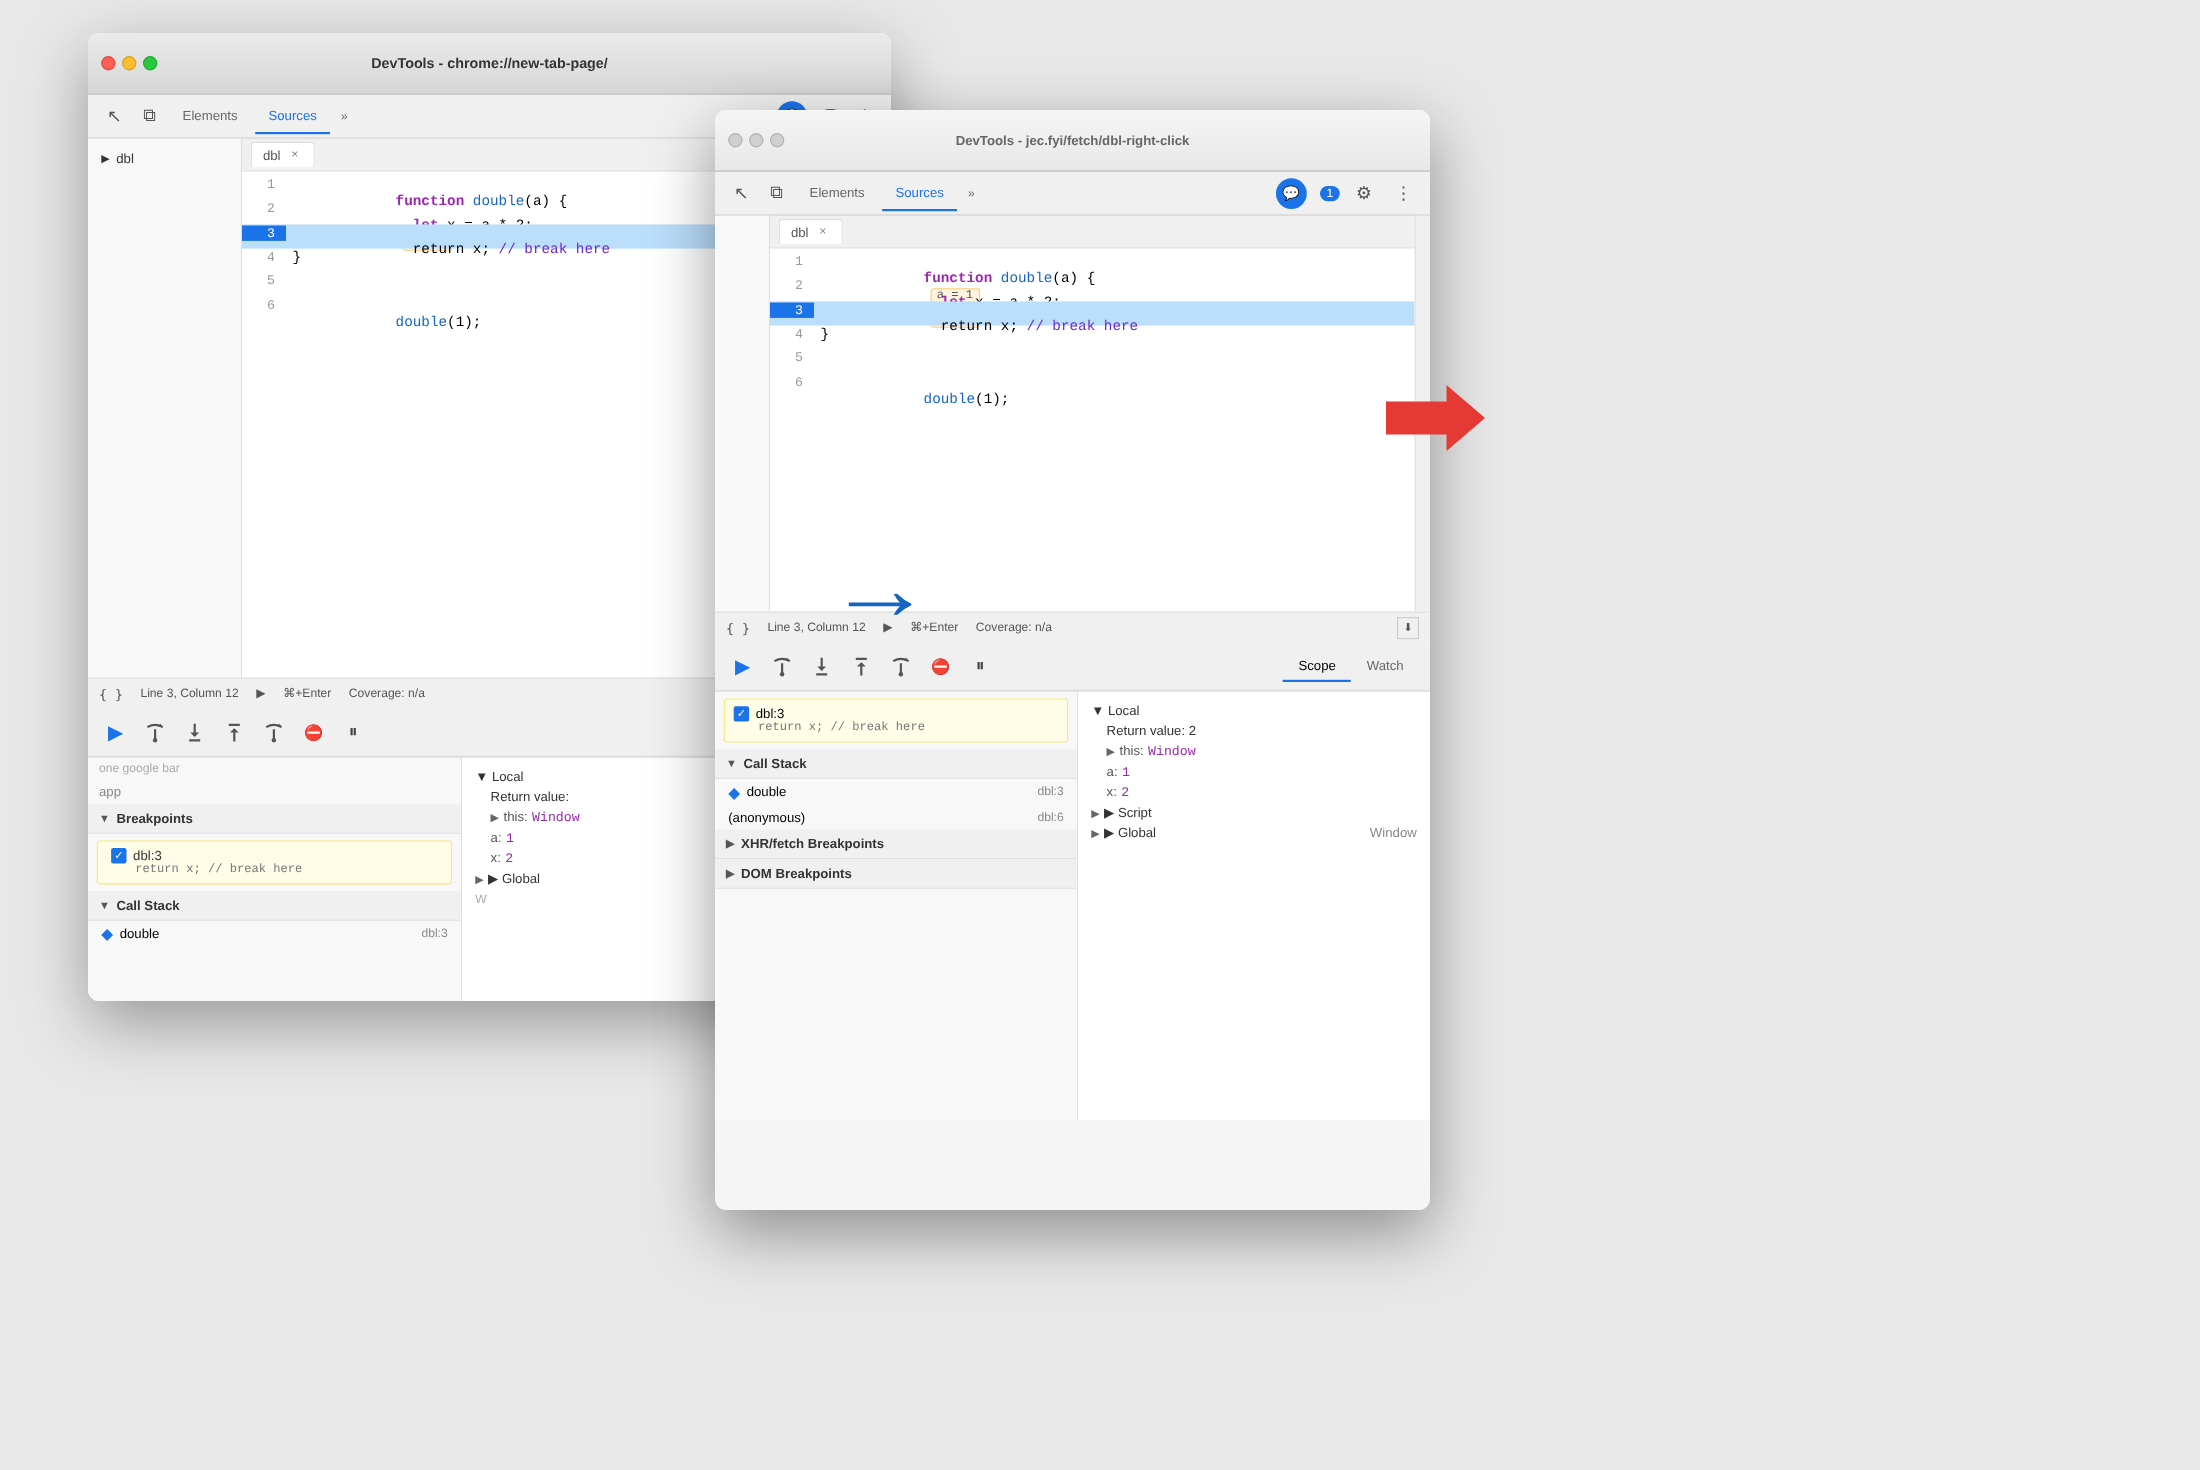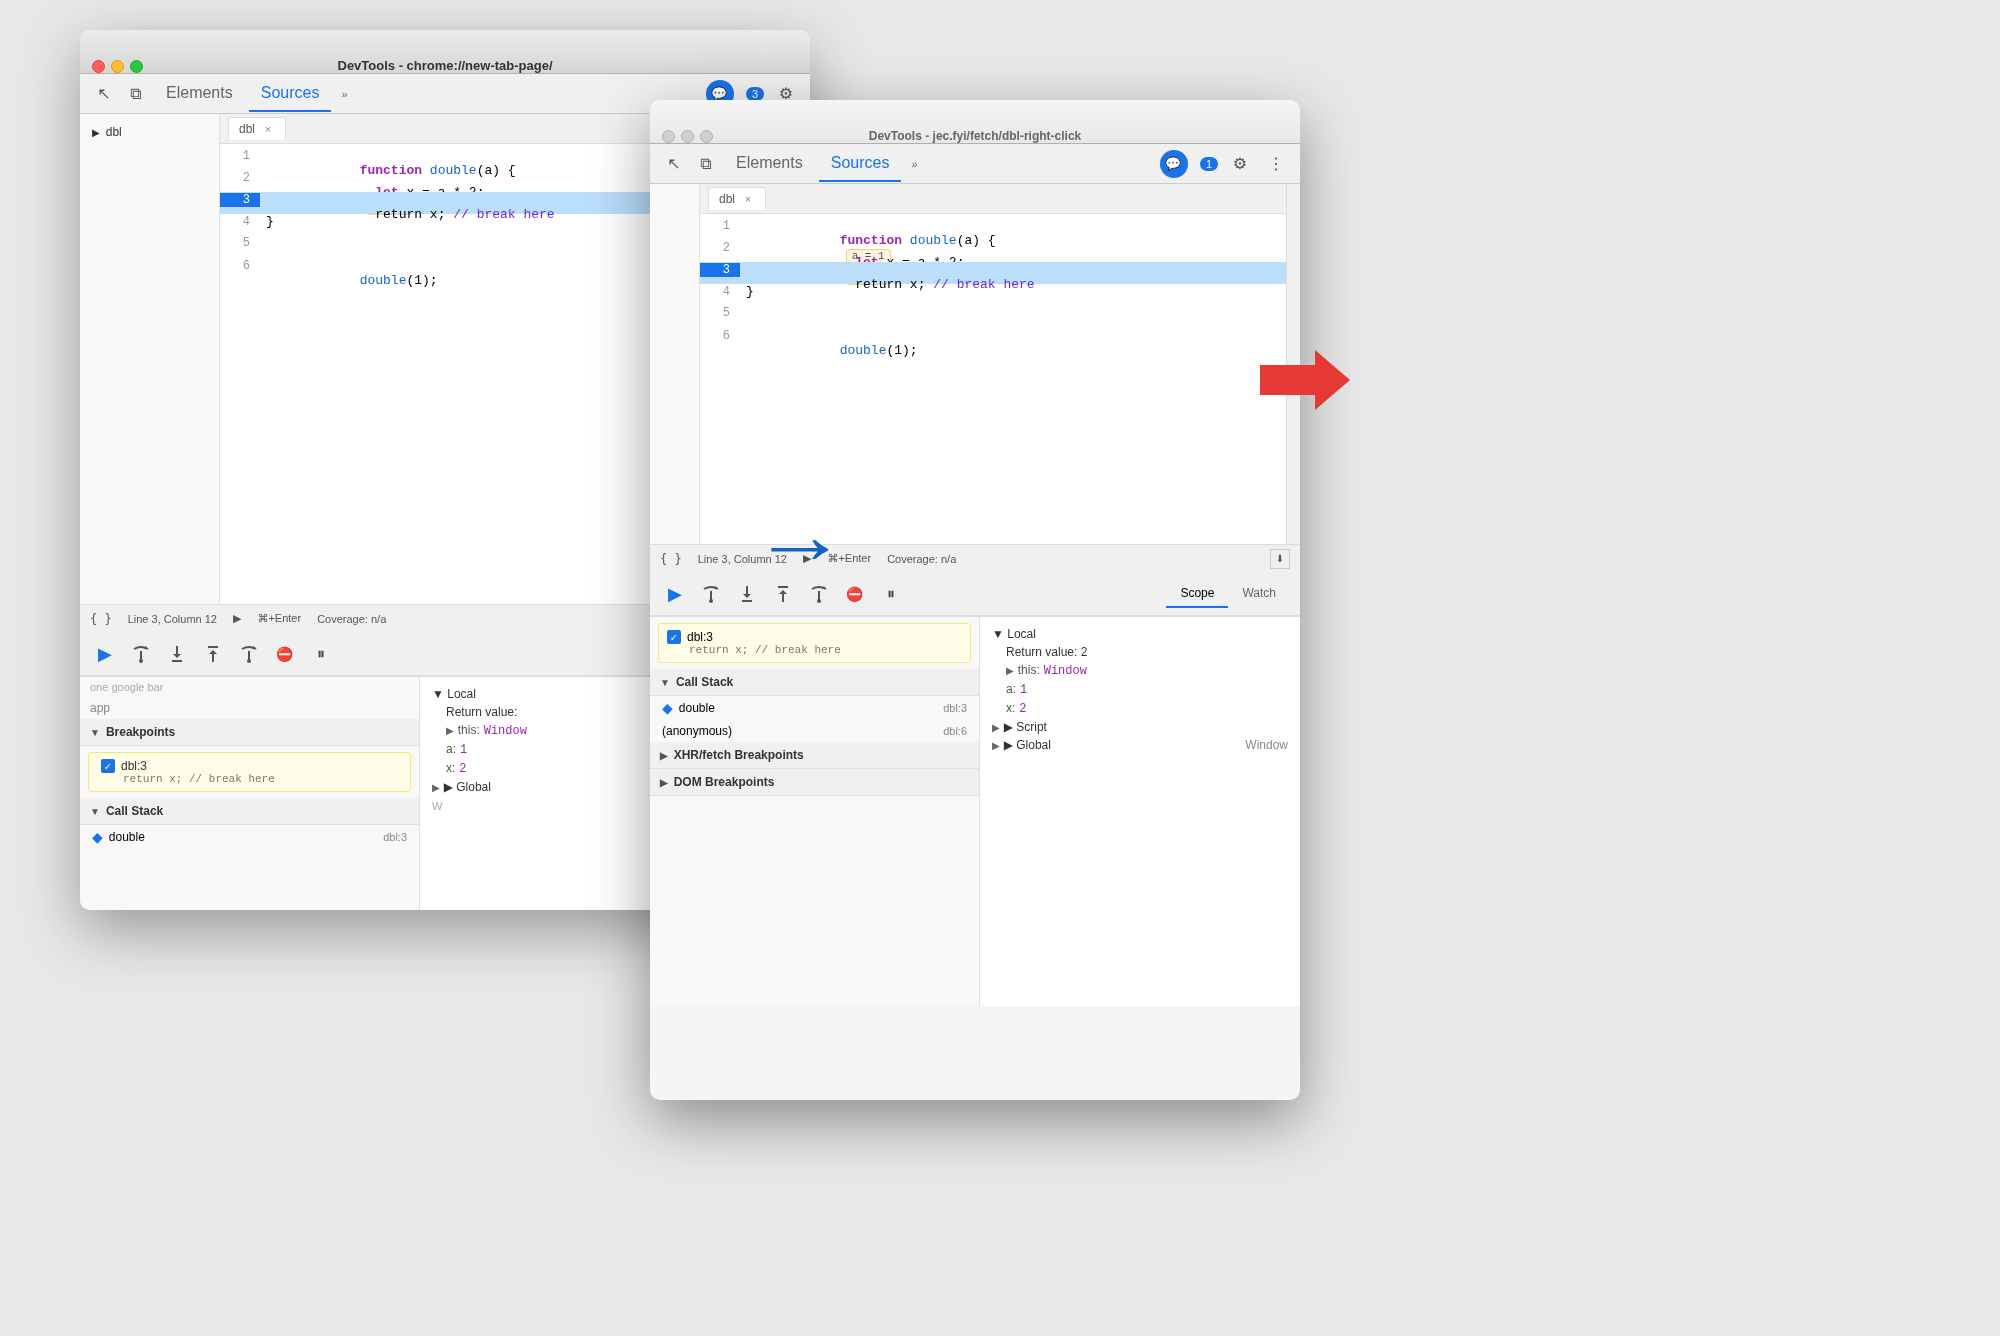--- a/index.html
+++ b/index.html
@@ -38,23 +38,23 @@
       background: #f5f5f5;
       border-radius: 10px;
       box-shadow: 0 20px 60px rgba(0,0,0,0.4);
       overflow: hidden;
       z-index: 3;
     }
 
     
     .titlebar {
       background: linear-gradient(180deg, #ebebeb 0%, #d6d6d6 100%);
-      height: 44px;
-      display: flex;
-      align-items: flex-end;
+      height: 56px;
+      display: flex;
+      align-items: center;
       padding: 0 12px;
       border-bottom: 1px solid #b0b0b0;
       position: relative;
     }
 
     .titlebar-title {
       position: absolute;
       left: 50%;
       transform: translateX(-50%);
       font-size: 13px;
@@ -95,21 +95,21 @@
       align-items: center;
       justify-content: center;
       border-radius: 4px;
       cursor: pointer;
       color: #555;
       font-size: 16px;
     }
 
     .tab-item {
       padding: 8px 12px;
-      font-size: 16px;
+      font-size: 12px;
       color: #666;
       cursor: pointer;
       border-bottom: 2px solid transparent;
       display: flex;
       align-items: center;
     }
     .tab-item.active {
       color: #1a73e8;
       border-bottom: 2px solid #1a73e8;
       font-weight: 500;

